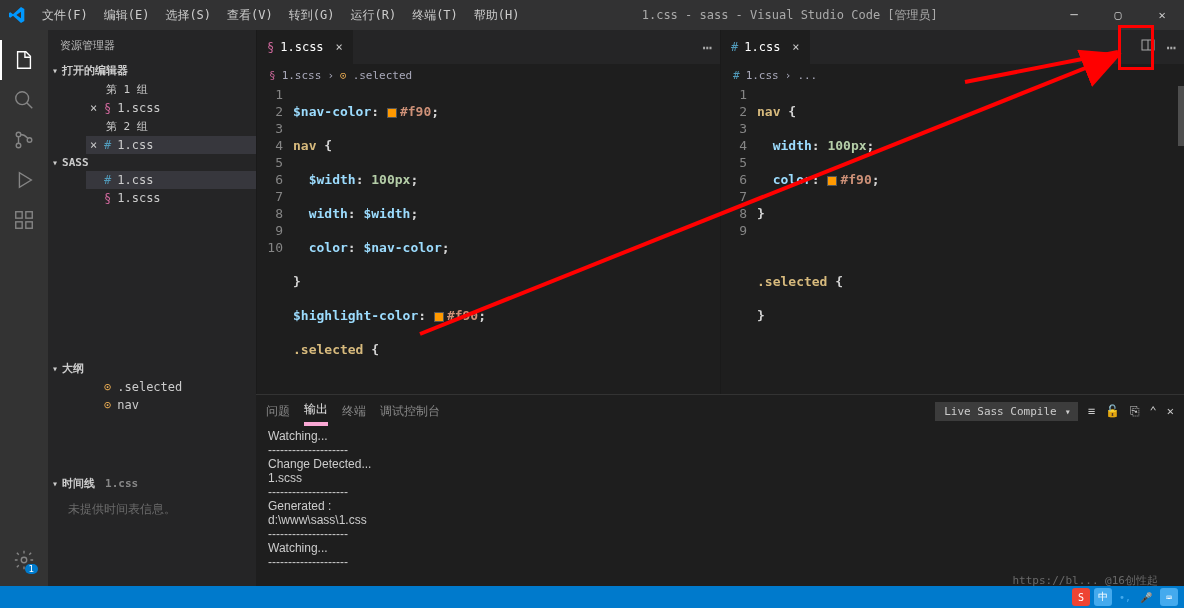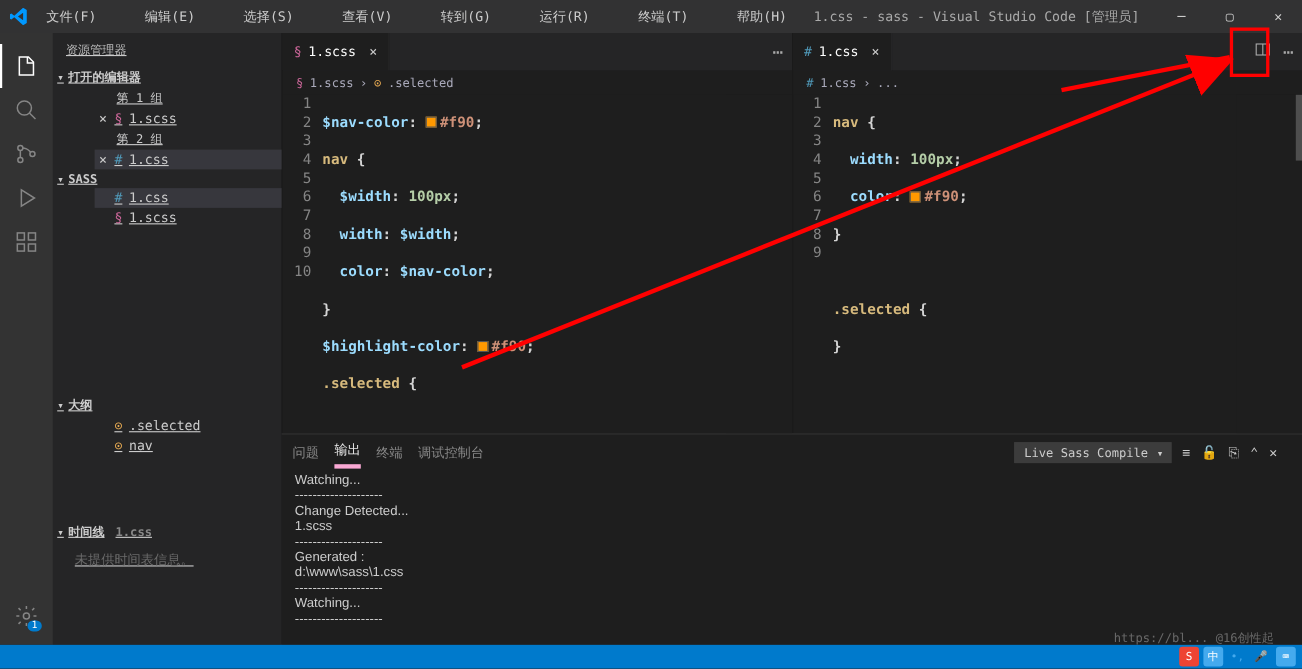--- a/index.html
+++ b/index.html
@@ -1,34 +1,34 @@
 <!DOCTYPE html>
 <html><head>
 <meta charset="utf-8">
 <style>
 * { margin:0; padding:0; box-sizing:border-box; font-family:"Segoe UI",Consolas,monospace; }
 body { width:1184px; height:608px; background:#1e1e1e; color:#ccc; overflow:hidden; position:relative; }
 
 
 .titlebar { height:30px; background:#323233; display:flex; align-items:center; font-size:12px; }
 .titlebar .logo { width:34px; display:flex; justify-content:center; color:#0098ff; }
-.menu { display:flex;gap:28px; }
+.menu { display:flex; }
 .menu-item { padding:0 8px; cursor:pointer; }
 .title-center { flex:1; text-align:center; color:#aaa; }
 .win-controls { display:flex; }
 .win-btn { width:44px; height:30px; display:flex; align-items:center; justify-content:center; cursor:pointer; color:#ccc; }
 
 .main { display:flex; height:calc(100% - 52px); }
 .activitybar { width:48px; background:#333; display:flex; flex-direction:column; align-items:center; padding-top:10px; position:relative; }
 .activitybar .act { width:48px; height:40px; display:flex; align-items:center; justify-content:center; color:#858585; cursor:pointer; position:relative; }
 .activitybar .act.active { color:#fff; }
 .activitybar .act.active::before { content:""; position:absolute; left:0; top:0; bottom:0; width:2px; background:#fff; }
 .activitybar .badge { position:absolute; bottom:6px; right:10px; background:#007acc; color:#fff; border-radius:8px; font-size:9px; padding:0 4px; }
 
-.sidebar { width:208px; background:#252526; display:flex; flex-direction:column; font-size:12px;text-decoration:underline; }
+.sidebar { width:208px; background:#252526; display:flex; flex-direction:column; font-size:12px; }
 .sidebar-title { padding:8px 12px; color:#bbb; font-size:11px; }
 .section-head { padding:2px 4px; display:flex; align-items:center; gap:4px; cursor:pointer; font-weight:bold; font-size:11px; }
 .tree { padding-left:14px; }
 .tree-item, .group-label { padding:2px 6px 2px 18px; display:flex; align-items:center; gap:6px; cursor:pointer; position:relative;margin-left:24px; }
 .tree-item.active { background:#37373d; }
 .tree-item .close-x { position:absolute; left:4px; font-size:12px; color:#ccc; }
 .group-label { font-size:11px; padding-left:20px; }
 .spacer { flex:1; }
 .timeline-empty { color:#6a6a6a; padding:8px 6px 8px 20px; font-size:12px; }
 .timeline-head { display:flex; align-items:center; }
@@ -57,21 +57,21 @@
 .tok-sel { color:#d7ba7d; }
 .tok-num { color:#b5cea8; }
 .tok-hex { color:#ce9178; }
 .tok-kw { color:#569cd6; }
 .swatch { display:inline-block; width:10px; height:10px; vertical-align:middle; border:1px solid #555; margin-right:3px; }
 
 .panel { height:192px; background:#1e1e1e; border-top:1px solid #333; display:flex; flex-direction:column; }
 .panel-tabs { height:32px; display:flex; align-items:center; font-size:12px; padding-left:10px; gap:14px; }
 .panel-tab { cursor:pointer; color:#888; padding:4px 0; }
 .panel-tab.active { color:#e7e7e7; border-bottom:4px solid #f9a8d4; }
-.panel-right { margin-left:auto; display:flex; align-items:center; gap:10px; padding-right:23px; }
+.panel-right { margin-left:auto; display:flex; align-items:center; gap:10px; padding-right:10px; }
 .panel-select { background:#3c3c3c; border:1px solid #3c3c3c; color:#ccc; font-size:11px; padding:2px 20px 2px 8px; cursor:pointer; position:relative; }
 .panel-icon { color:#ccc; cursor:pointer; }
 .panel-body { flex:1; padding:2px 12px; font-family:Liberation Sans, sans-serif; font-size:12px; color:#ccc; overflow:hidden; white-space:pre; }
 
 .statusbar { height:22px; background:#007acc; }
 
 .icon-scss { color:#cb6699; }
 .icon-css { color:#519aba; }
 .icon-sel { color:#e8ab53; }
 .chev::before { content:"▾"; font-size:10px; color:#ccc; }

